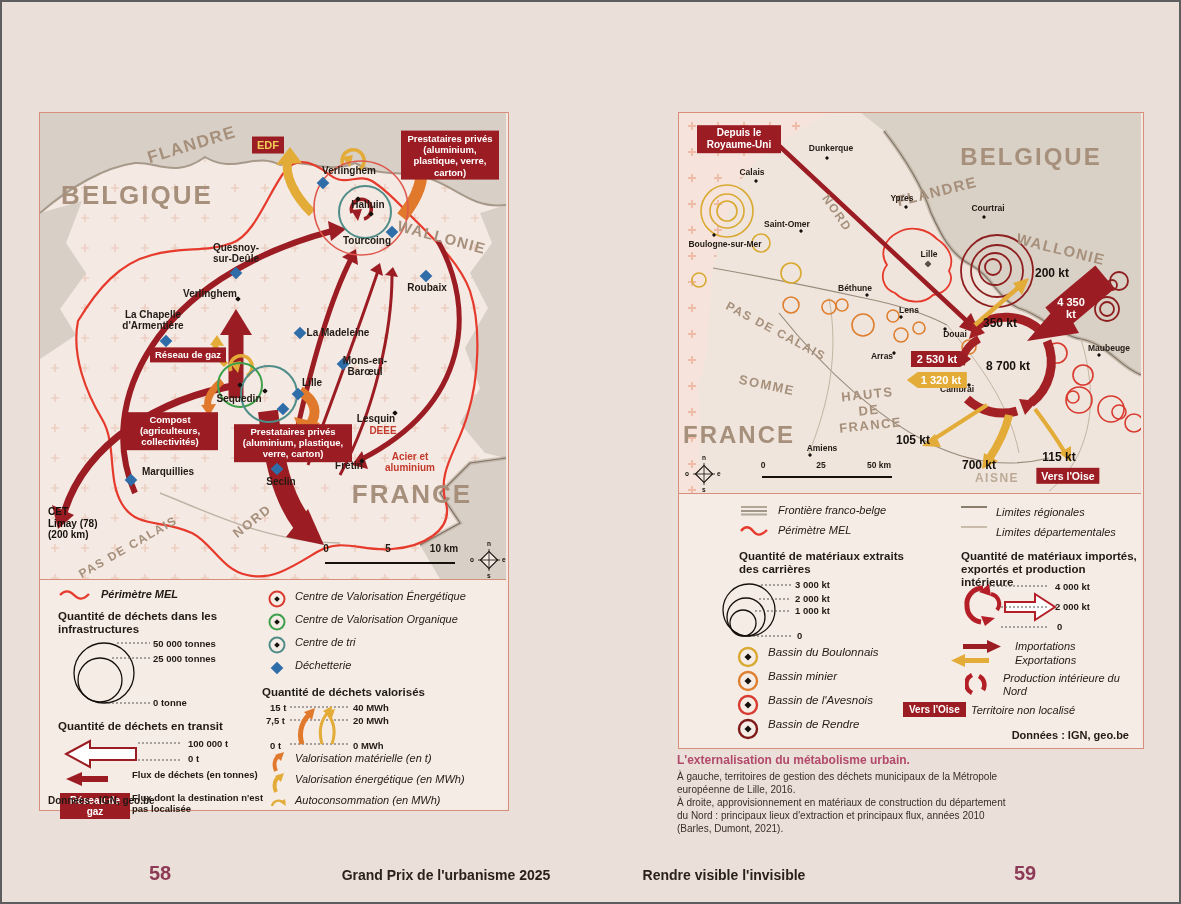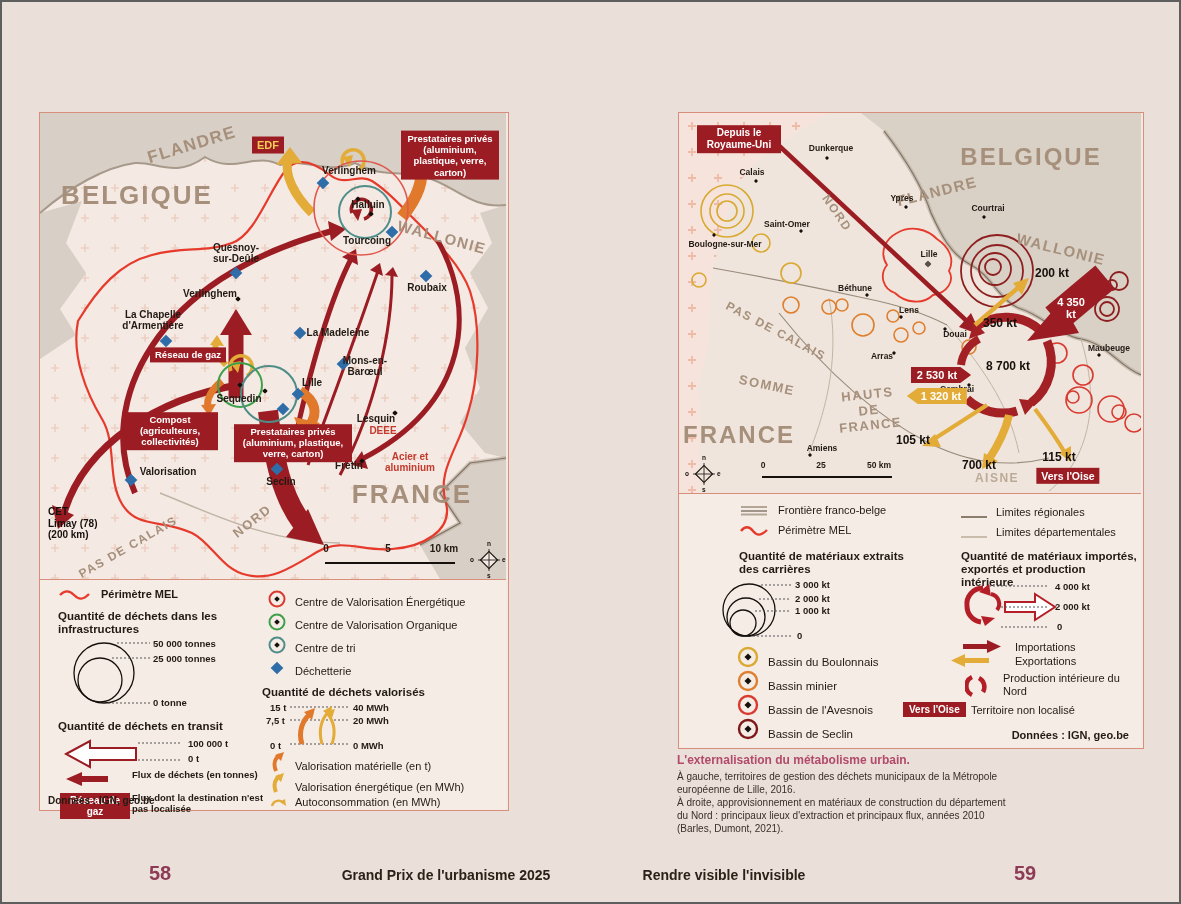--- a/index.html
+++ b/index.html
@@ -18,32 +18,32 @@
   .rg{position:absolute;font-weight:bold;color:#A6907C;letter-spacing:1.5px;
       transform:translate(-50%,-50%);white-space:nowrap;z-index:3;}
   .rgbig{font-size:26px;letter-spacing:2px;}
   .badge{position:absolute;background:#9B1D23;color:#FFF;font-weight:bold;font-size:9.5px;
          line-height:1.18;text-align:center;padding:2px 5px;transform:translate(-50%,-50%);z-index:7;}
   .dm{position:absolute;width:9px;height:9px;background:#2F6DA8;
       transform:translate(-50%,-50%) rotate(45deg);z-index:5;}
   .dot{position:absolute;width:4px;height:4px;background:#16100C;border-radius:1px;
        transform:translate(-50%,-50%) rotate(45deg);z-index:5;}
   .redtxt{color:#C3392C;}
-  .lrow{position:absolute;display:flex;align-items:flex-end;gap:9px;font-size:11px;
-        color:#221A14;font-weight:bold;white-space:nowrap;}
+  .lrow{position:absolute;display:flex;align-items:flex-start;gap:9px;font-size:11px;
+        color:#221A14;font-weight:bold;white-space:nowrap;font-style:italic;}
   .lt{position:absolute;font-weight:bold;font-size:11.5px;color:#221A14;line-height:1.12;}
   .ll{position:absolute;font-size:9.5px;font-weight:bold;color:#221A14;white-space:nowrap;}
   .src{position:absolute;font-weight:bold;font-size:10px;color:#221A14;margin-top:8px;}
   .badge2{background:#9B1D23;color:#FFF;font-weight:bold;font-size:10px;padding:2px 6px;}
   .kt{position:absolute;font-weight:bold;font-size:12px;color:#16100C;
       transform:translate(-50%,-50%);white-space:nowrap;z-index:7;}
   .ktw{position:absolute;font-weight:bold;font-size:11px;color:#FFF;text-align:center;
       transform:translate(-50%,-50%);line-height:1.05;z-index:8;}
   .arrowbadge{position:absolute;color:#FFF;font-weight:bold;font-size:11px;line-height:16px;
-      padding:0 6px;transform:translate(-50%,-50%);z-index:8;margin-top:16px;}
+      padding:0 6px;transform:translate(-50%,-50%);z-index:8;}
   .ab-r{background:#9B1D23;clip-path:polygon(0 0,82% 0,100% 50%,82% 100%,0 100%);padding-right:14px;}
   .ab-l{background:#E3AC38;clip-path:polygon(18% 0,100% 0,100% 100%,18% 100%,0 50%);padding-left:14px;}
   .compass{position:absolute;width:26px;height:26px;z-index:7;}
   .compass span{position:absolute;font-size:6.5px;font-weight:bold;color:#16100C;}
   .caption{position:absolute;width:332px;}
   .cap-title{color:#B24A6B;font-weight:bold;font-size:12px;margin:0 0 3px 0;}
   .cap-body{color:#3A2F28;font-size:10px;line-height:1.3;margin:0;}
   .footer-num{position:absolute;font-size:20px;font-weight:bold;color:#8C3A55;
               transform:translate(-50%,-50%);}
   .footer-txt{position:absolute;font-size:14px;font-weight:bold;color:#2A2119;
@@ -152,21 +152,21 @@
     <div class="city" style="left:387px;top:175px">Roubaix</div>
     <div class="city wrap" style="left:196px;top:141px;width:62px">Quesnoy-sur-Deûle</div>
     <div class="city" style="left:170px;top:181px">Verlinghem</div>
     <div class="city wrap" style="left:113px;top:208px;width:80px">La Chapelle d'Armentière</div>
     <div class="city" style="left:298px;top:220px">La Madeleine</div>
     <div class="city wrap" style="left:325px;top:254px;width:62px">Mons-en-Barœul</div>
     <div class="city" style="left:272px;top:270px">Lille</div>
     <div class="city" style="left:199px;top:286px">Sequedin</div>
     <div class="city" style="left:336px;top:306px">Lesquin</div>
     <div class="city redtxt" style="left:343px;top:318px">DEEE</div>
-    <div class="city" style="left:128px;top:359px">Valorisation</div>
+    <div class="city" style="left:128px;top:359px">Marquillies</div>
     <div class="city" style="left:241px;top:369px">Seclin</div>
     <div class="city" style="left:309px;top:353px">Frétin</div>
     <div class="city wrap redtxt" style="left:370px;top:350px;width:74px">Acier et aluminium</div>
 
     <div class="abs" style="left:8px;top:393px;font-size:10px;font-weight:bold;color:#16100C;line-height:1.15;z-index:6">
       <div>CET</div>
       <div>Limay (78)</div>
       <div>(200 km)</div>
     </div>
 
@@ -519,21 +519,21 @@
           <circle cx="11" cy="11" r="9" fill="none" stroke="#D93A2F" stroke-width="2.4"></circle>
           <rect x="8.5" y="8.5" width="5" height="5" fill="#16100C" transform="rotate(45 11 11)"></rect>
         </svg>
       <span>Bassin de l'Avesnois</span>
     </div>
     <div class="lrow" style="left:58px;top:224px;font-weight:normal;font-size:11.5px">
       <svg width="22" height="22">
           <circle cx="11" cy="11" r="9" fill="none" stroke="#7E1A1A" stroke-width="2.4"></circle>
           <rect x="8.5" y="8.5" width="5" height="5" fill="#16100C" transform="rotate(45 11 11)"></rect>
         </svg>
-      <span>Bassin de Seclin</span>
+      <span>Bassin de Rendre</span>
     </div>
 
     <div class="lrow" style="left:282px;top:12px;font-weight:normal">
       <span class="lineicon" style="background:#8A7D6E"></span>
       <span>Limites régionales</span>
     </div>
     <div class="lrow" style="left:282px;top:32px;font-weight:normal">
       <span class="lineicon" style="background:#C9BCAB"></span>
       <span>Limites départementales</span>
     </div>

